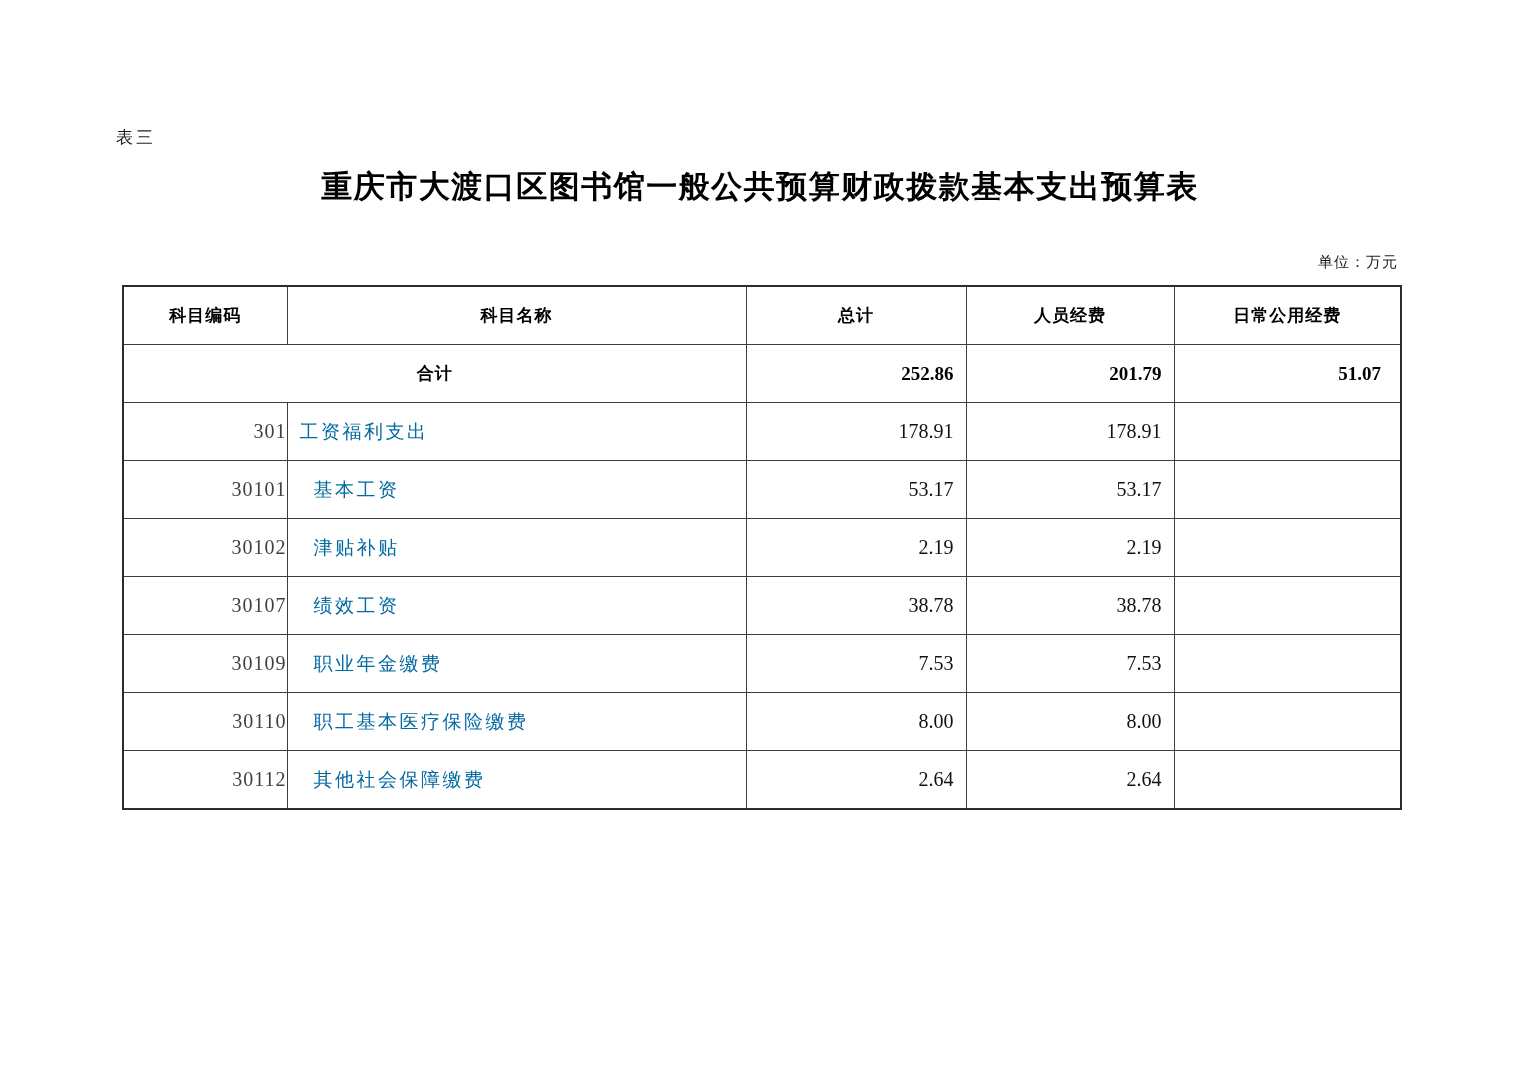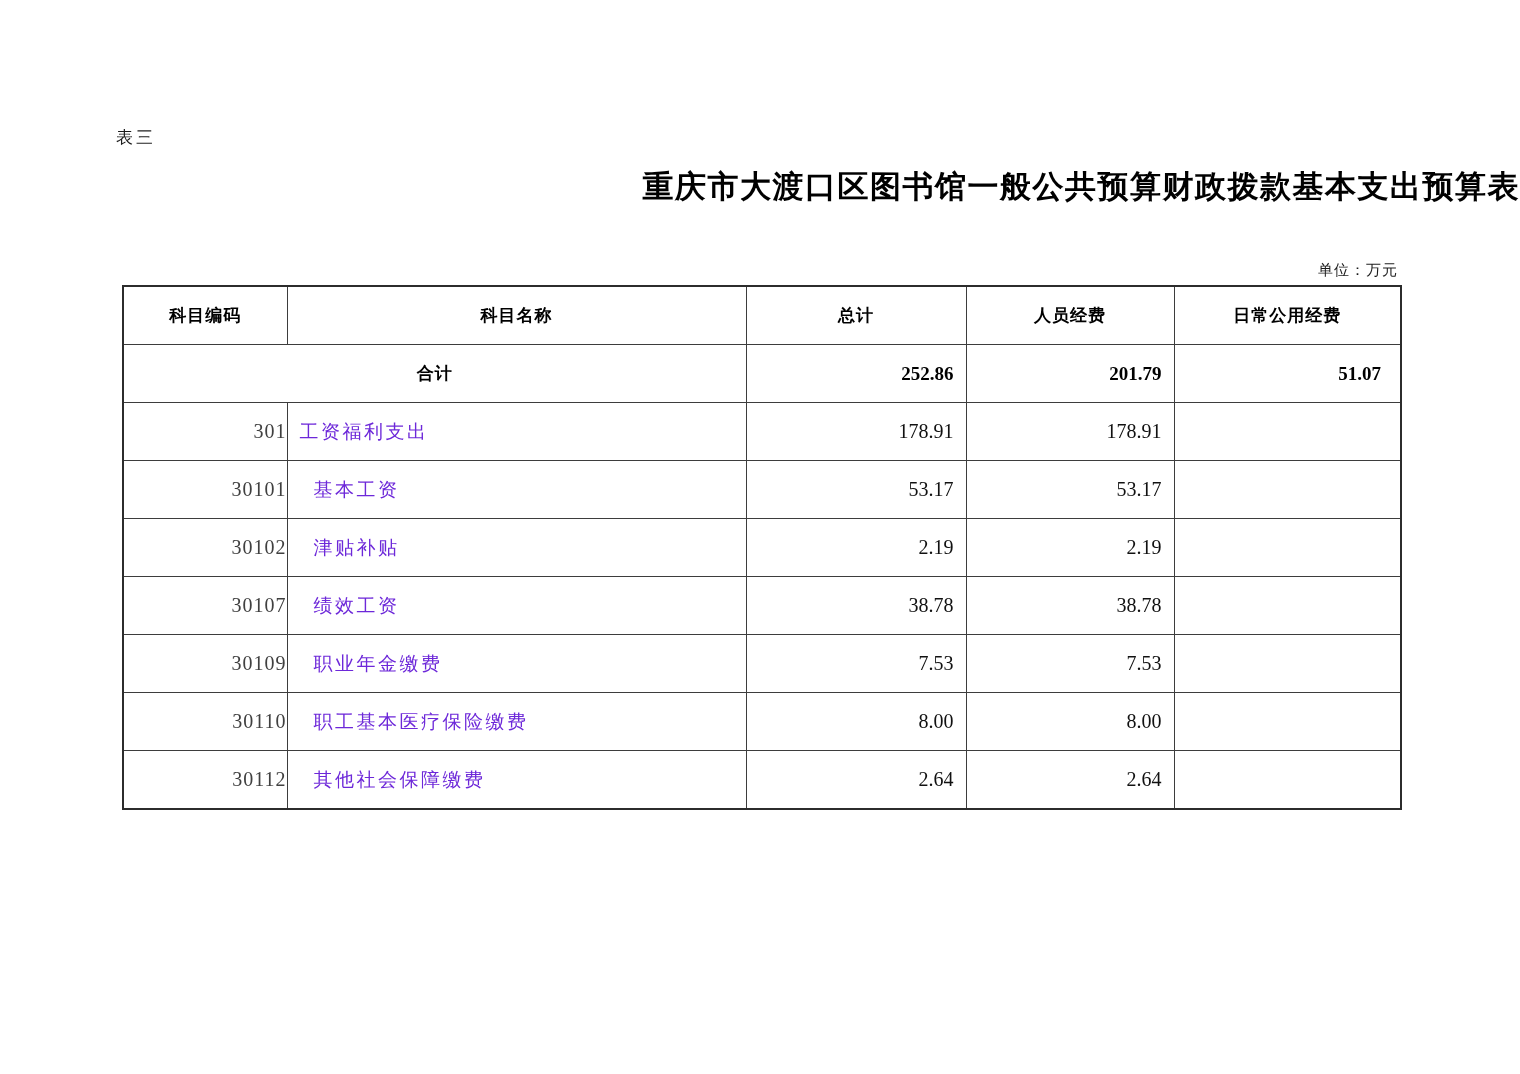--- a/index.html
+++ b/index.html
@@ -23,35 +23,34 @@
     font-size: 17px;
     letter-spacing: 3px;
     color: #1a1a1a;
   }
   .doc-title {
     position: absolute;
     left: 0;
     top: 166px;
     width: 100%;
     margin: 0;
-    text-align: right;
+    text-align: center;
     font-family: "Liberation Serif", "DejaVu Serif", serif;
     font-size: 31px;
     font-weight: 700;
     letter-spacing: 1.5px;
     color: #000000;
   }
   .unit-note {
     position: absolute;
     top: 253px;
     right: 122px;
     font-size: 15px;
     letter-spacing: 1px;
     color: #1a1a1a;
-    margin-top: 8px;
   }
   table.budget-table {
     position: absolute;
     left: 122px;
     top: 285px;
     width: 1278px;
     border-collapse: collapse;
     table-layout: fixed;
     border: 2px solid #2c2c2c;
   }
@@ -87,21 +86,21 @@
     color: #404040;
   }
   .budget-table tr.sub td.code {
     padding-left: 21px;
   }
   .budget-table td.name {
     text-align: left;
     padding-left: 12px;
     font-size: 19px;
     letter-spacing: 2.5px;
-    color: #6d28d9;
+    color: #0369a1;
   }
   .budget-table tr.sub td.name {
     padding-left: 26px;
   }
   .budget-table td.num {
     text-align: right;
     padding-right: 12px;
     font-size: 20px;
     color: #111111;
     padding-left: 8px;

